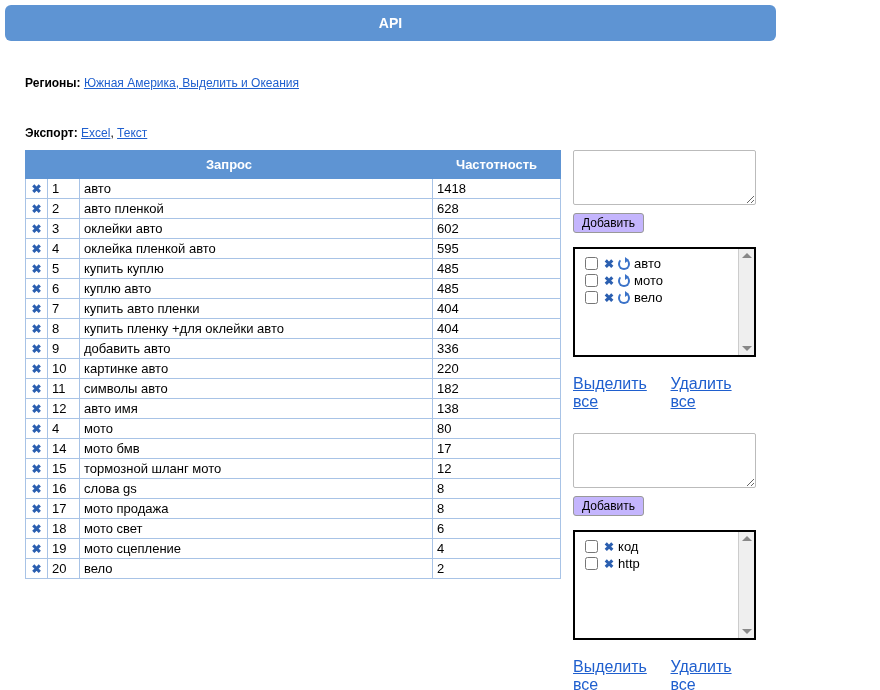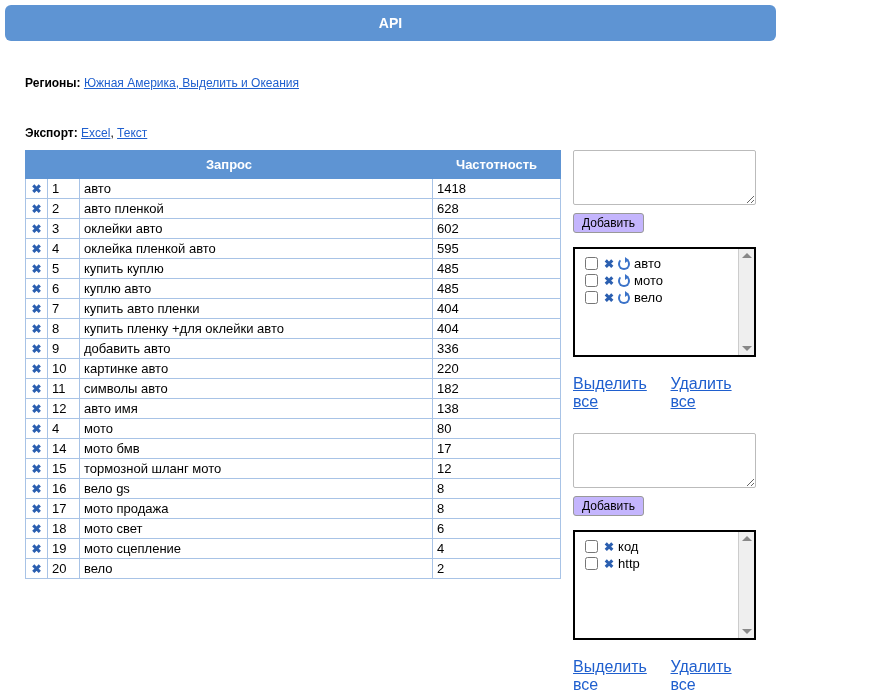--- a/index.html
+++ b/index.html
@@ -297,21 +297,21 @@
             </tr>
             <tr>
               <td class="col-x"><span class="x-icon">✖</span></td>
               <td class="col-n">15</td>
               <td class="col-q">тормозной шланг мото</td>
               <td class="col-f">12</td>
             </tr>
             <tr>
               <td class="col-x"><span class="x-icon">✖</span></td>
               <td class="col-n">16</td>
-              <td class="col-q">вело gs</td>
+              <td class="col-q">слова gs</td>
               <td class="col-f">8</td>
             </tr>
             <tr>
               <td class="col-x"><span class="x-icon">✖</span></td>
               <td class="col-n">17</td>
               <td class="col-q">мото продажа</td>
               <td class="col-f">8</td>
             </tr>
             <tr>
               <td class="col-x"><span class="x-icon">✖</span></td>

